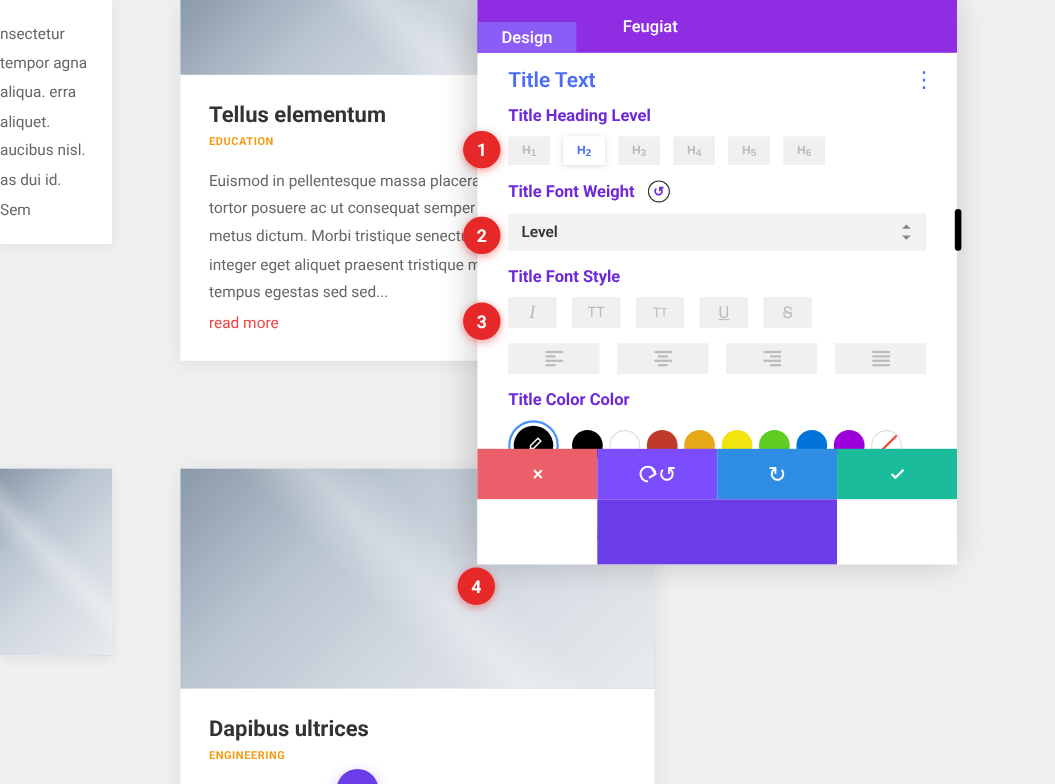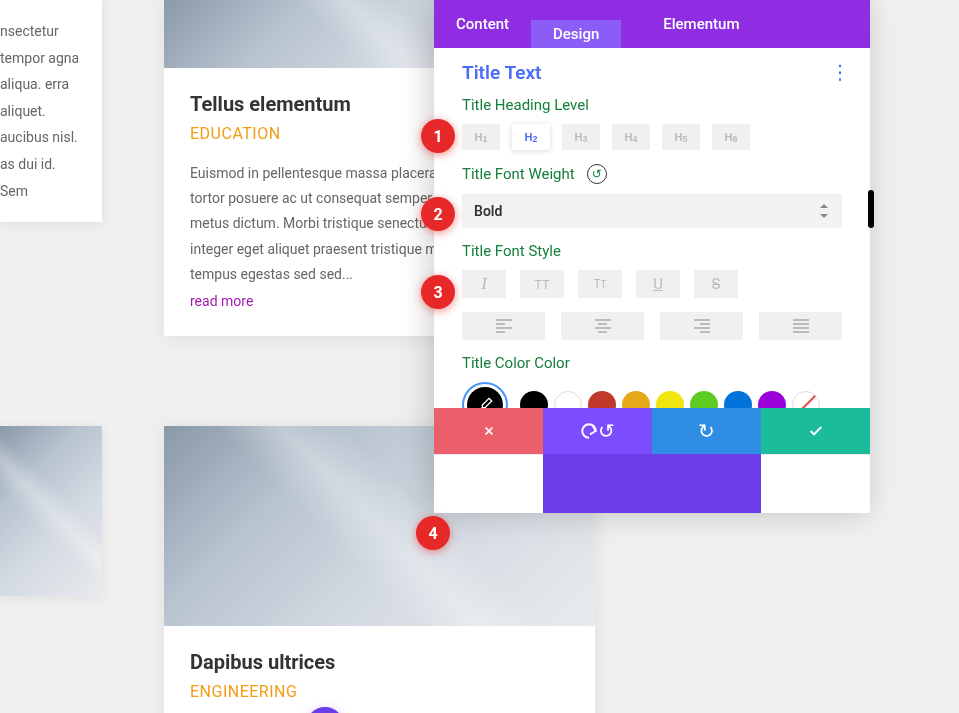--- a/index.html
+++ b/index.html
@@ -66,36 +66,36 @@
     .card-body {
       padding: 24px 26px 26px;
     }
     .card-title {
       font-size: 20px;
       font-weight: 700;
       color: #333;
       margin-bottom: 8px;
     }
     .card-category {
-      font-size: 16px;
-      font-weight: 400;
+      font-size: 10px;
+      font-weight: 700;
       color: #f39c12;
       text-transform: uppercase;
       letter-spacing: 0.5px;
       margin-bottom: 18px;
     }
     .card-excerpt {
       font-size: 14px;
       color: #666;
       line-height: 1.8;
       margin-bottom: 4px;
     }
     .read-more {
       font-size: 14px;
-      color: #a21caf;
+      color: #ef4444;
     }
     .card .fab {
       position: absolute;
       left: 142px;
       bottom: -10px;
       width: 38px;
       height: 38px;
       border-radius: 50%;
       background: #6a3de8;
       color: #fff;
@@ -155,22 +155,22 @@
 
     
     .controls {
       padding: 6px 28px 10px 28px;
     }
     .control-group {
       margin-bottom: 14px;
     }
     .control-label {
       font-size: 15px;
-      font-weight: 400;
-      color: #15803d;
+      font-weight: 700;
+      color: #6d28d9;
       margin-bottom: 10px;
       display: flex;
       align-items: center;
       gap: 12px;
     }
     .reset-icon {
       width: 20px;
       height: 20px;
       border-radius: 50%;
       border: 1.5px solid #333;
@@ -445,23 +445,22 @@
   <div class="card-body" style="padding-bottom:16px;">
     <h2 class="card-title">Dapibus ultrices</h2>
     <div class="card-category">ENGINEERING</div>
   </div>
   <div class="fab">•••</div>
 </div>
 
 <div class="editor">
 
   <div class="tabs">
-    <div class="tab">Content</div>
     <div class="tab active">Design</div>
-    <div class="tab tab-advanced">Elementum</div>
+    <div class="tab tab-advanced">Feugiat</div>
   </div>
 
   <div class="section-header">
     <div class="section-title">Title Text</div>
     <div class="menu-dots">⋮</div>
   </div>
 
   <div class="controls">
 
     <div class="control-group">
@@ -478,21 +477,21 @@
 
     <div class="control-group">
     </div>
 
     <div class="control-group">
       <div class="control-label">
         <span>Title Font Weight</span>
         <span class="reset-icon">↺</span>
       </div>
       <div class="select">
-        <span>Bold</span>
+        <span>Level</span>
         <span class="select-arrows"></span>
       </div>
     </div>
 
     <div class="control-group">
       <div class="control-label">Title Font Style</div>
       <div class="style-row">
         <div class="style-btn style-italic">I</div>
         <div class="style-btn style-smallcaps">TT</div>
         <div class="style-btn style-capitalize">T<span class="small">T</span></div>

